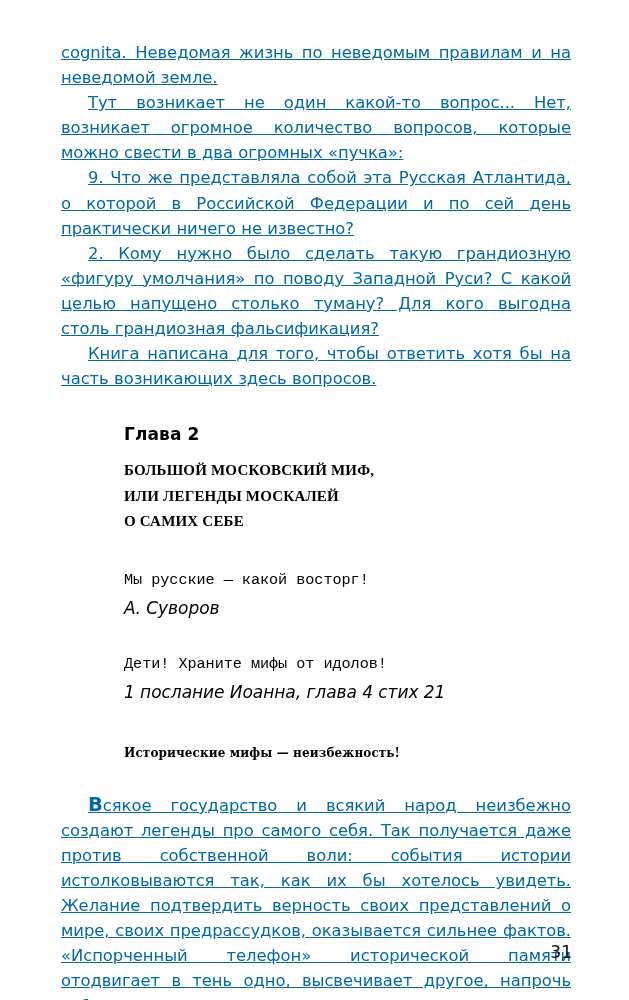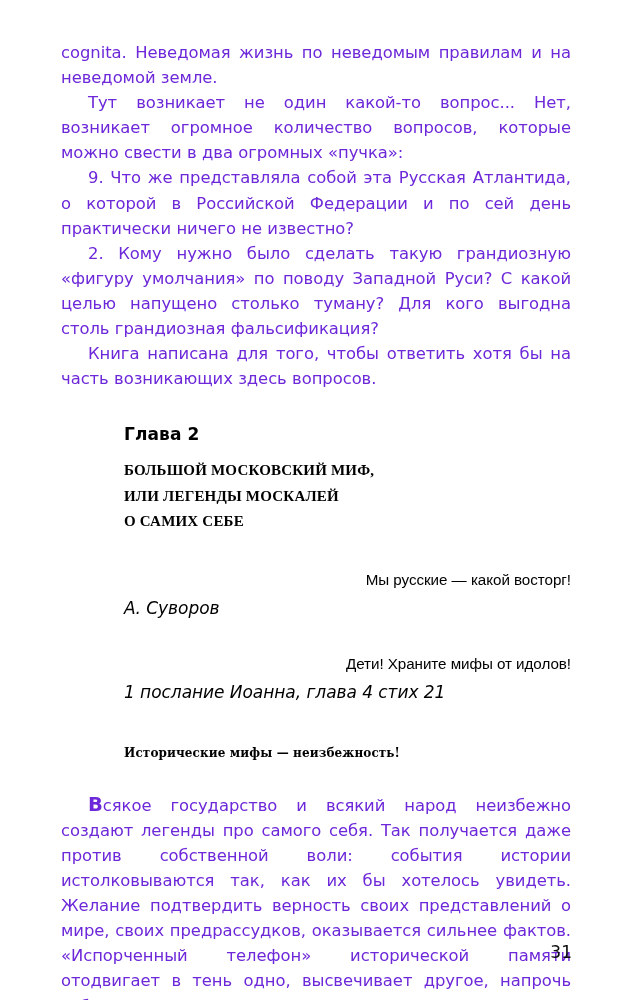--- a/index.html
+++ b/index.html
@@ -35,23 +35,24 @@
   }
 
   
   .para {
     font-family: "DejaVu Sans", sans-serif;
     font-size: 16.4px;
     line-height: 25.1px;
     text-align: justify;
     text-justify: inter-word;
     margin: 0;
-    color: #6d28d9;
+    color: #0369a1;
     letter-spacing: -0.05px;
     word-spacing: 0.2px;
+    text-decoration: underline;
   }
   .para.indent {
     text-indent: 27px;
   }
   .para.cont {
     text-indent: 0;
   }
   .para + .para {
     margin-top: 0;
   }
@@ -89,26 +90,25 @@
 
   
   .epigraph {
     padding-left: 63px;
     margin-top: 33px;
   }
   .epigraph + .epigraph {
     margin-top: 32px;
   }
   .epigraph-text {
-    font-family: Liberation Sans, sans-serif;
+    font-family: Liberation Mono, monospace;
     font-size: 15.2px;
     line-height: 24px;
     margin: 0;
     letter-spacing: -0.05px;
-    text-align: right;
   }
   .epigraph-source {
     font-family: "DejaVu Sans", sans-serif;
     font-size: 17px;
     font-style: italic;
     line-height: 24px;
     margin: 4px 0 0 0;
     letter-spacing: -0.05px;
   }
 

